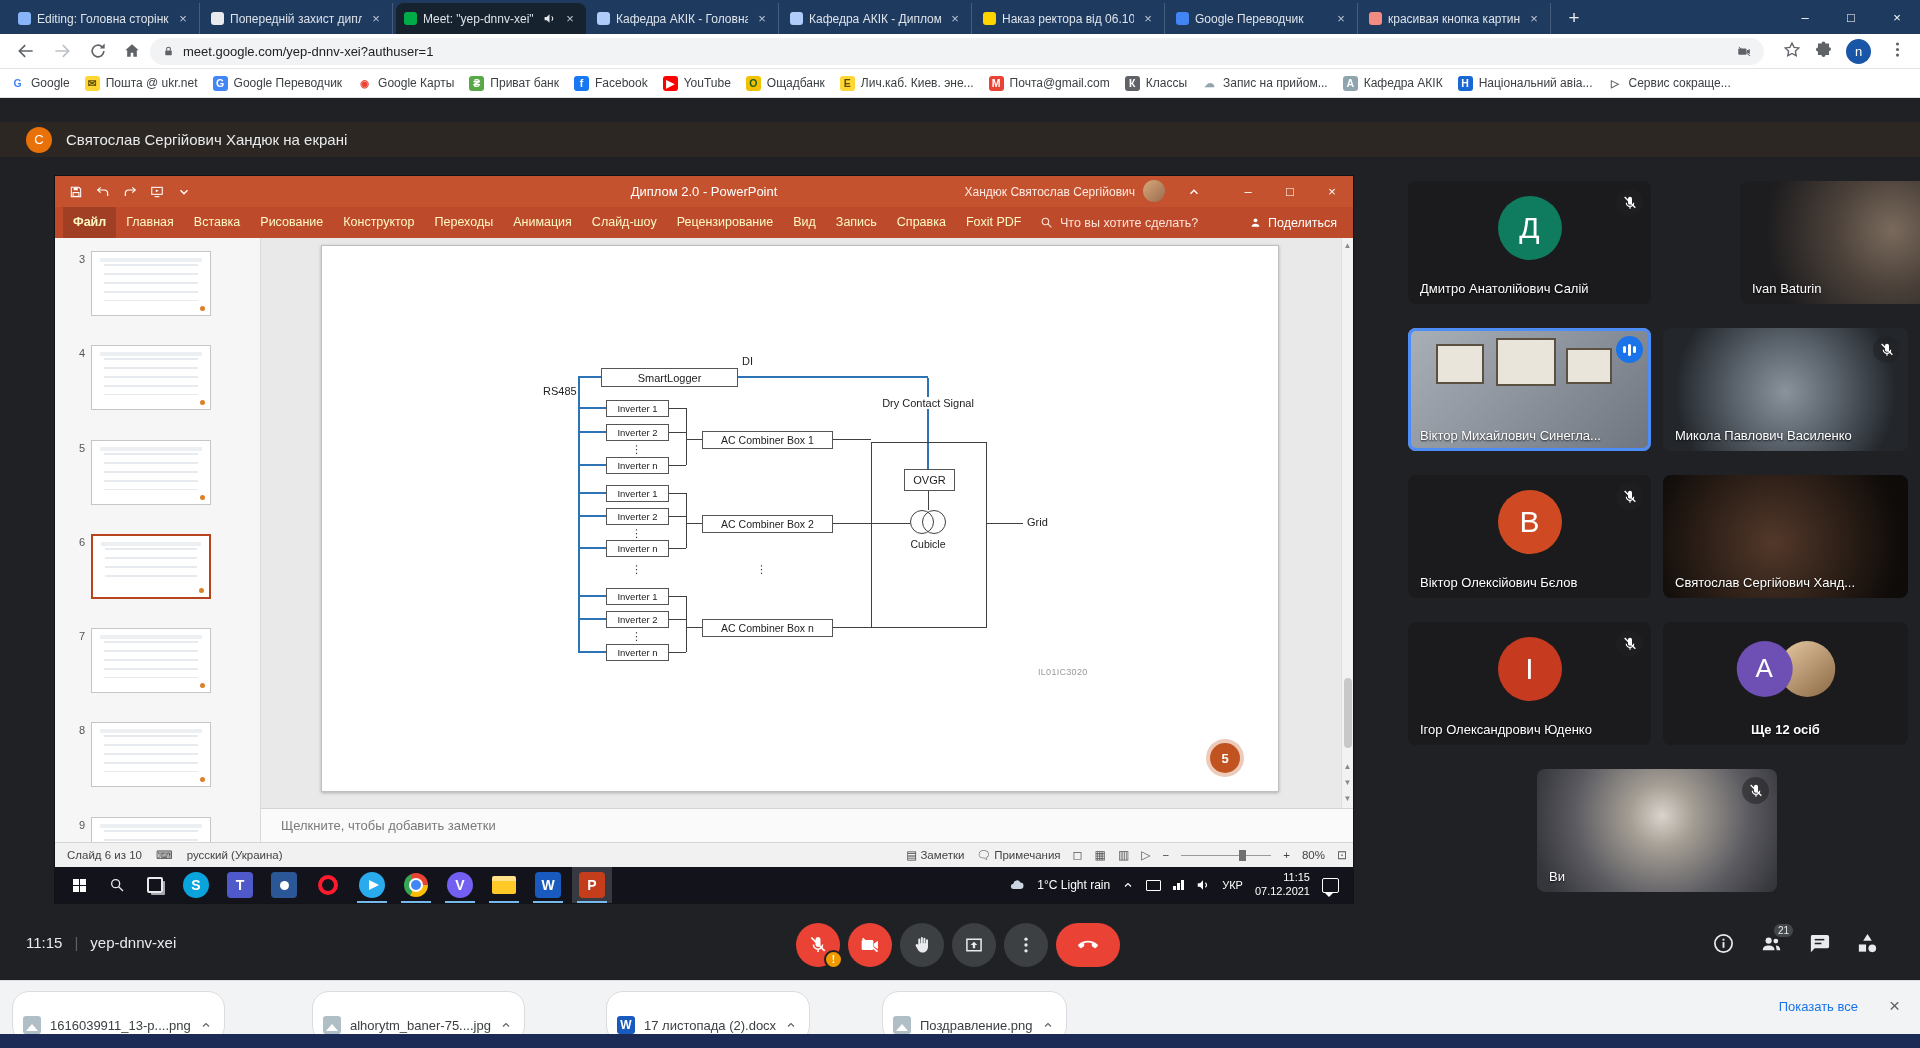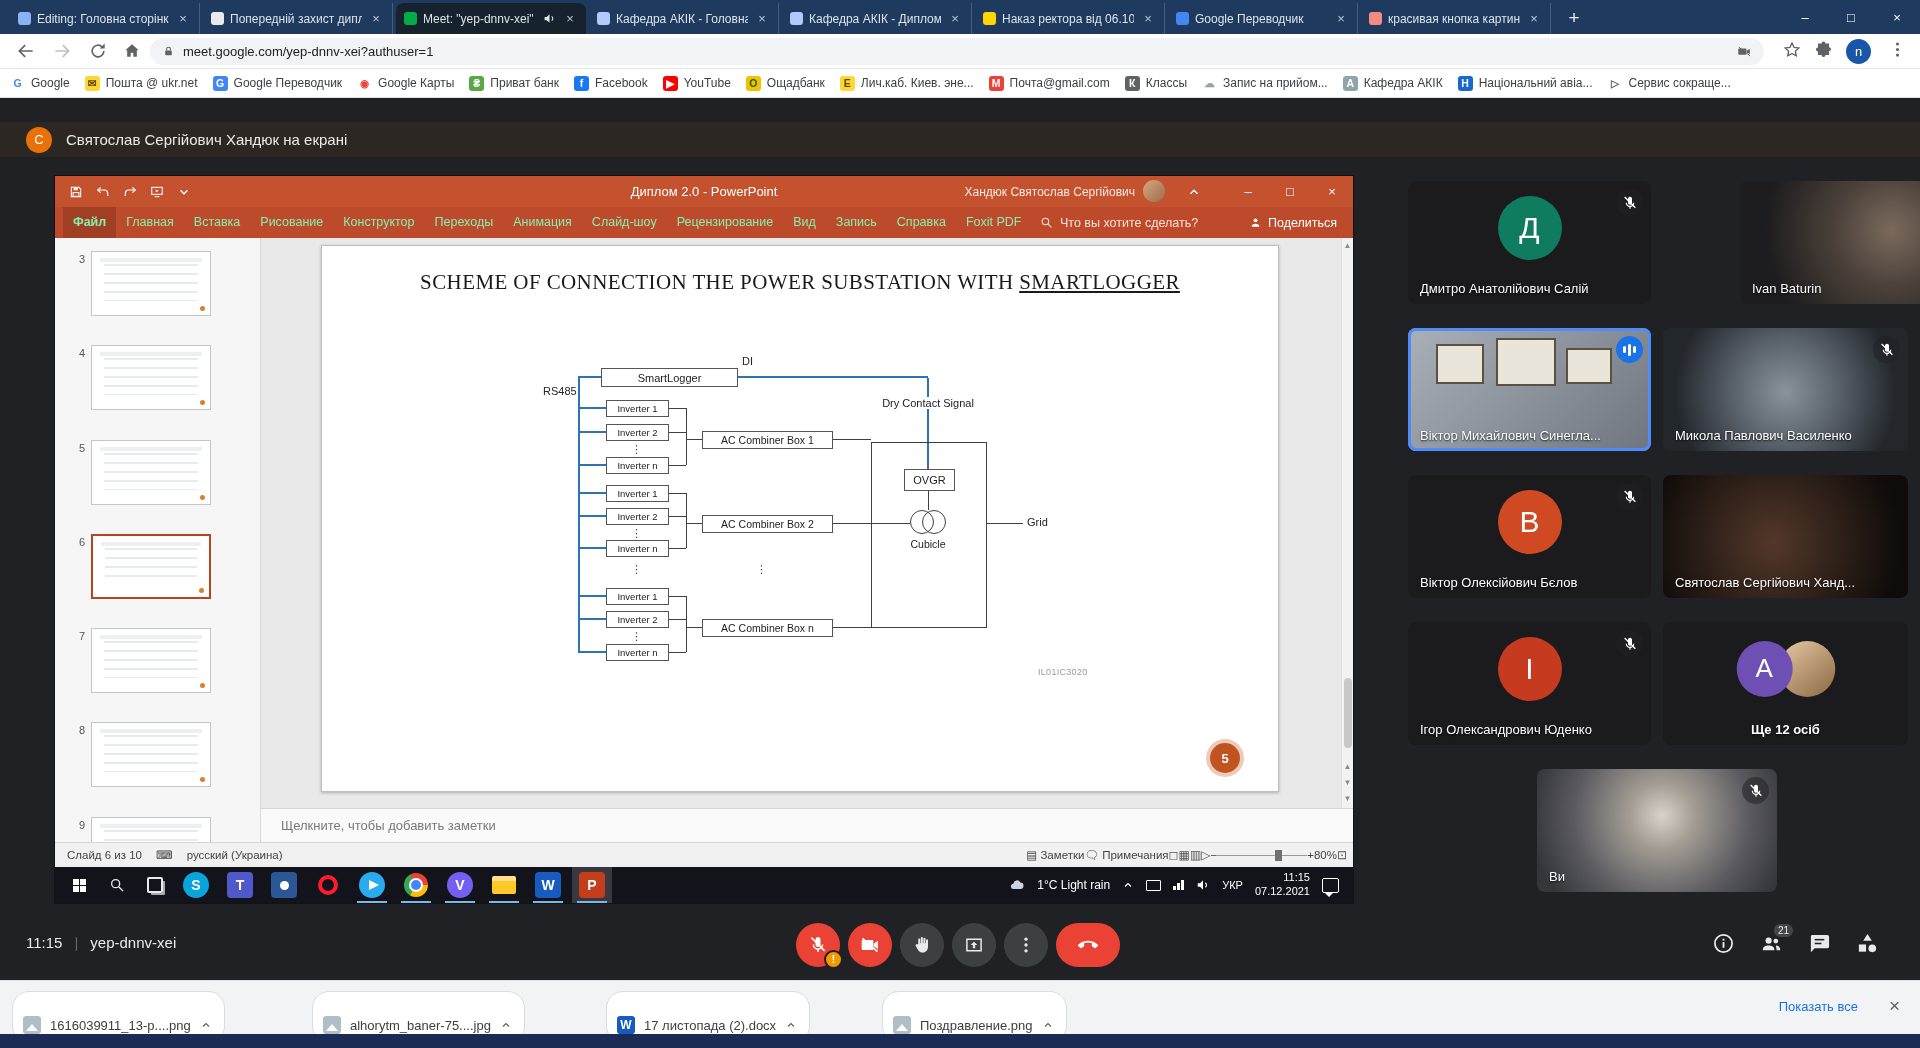--- a/index.html
+++ b/index.html
@@ -50,21 +50,21 @@
   #ppt{position:absolute;left:55px;top:176px;width:1298px;height:727px;background:#e9e9e9;box-shadow:0 0 0 1px rgba(0,0,0,.45);}
   .p-title{position:absolute;left:0;top:0;width:100%;height:31px;background:#c5522f;display:flex;align-items:center;box-sizing:border-box;padding-left:14px;}
   .qat{display:flex;align-items:center;gap:13px;color:#fff;}
   .qat svg{width:14px;height:14px;}
   .p-doc{position:absolute;left:50%;transform:translateX(-50%);color:#fff;font-size:13px;white-space:nowrap;}
   .p-acct{position:absolute;right:218px;color:#ffe9e0;font-size:12px;white-space:nowrap;}
   .p-av{position:absolute;right:188px;width:22px;height:22px;top:4px;border-radius:50%;background:linear-gradient(135deg,#d7a97a,#9a6b4f);}
   .p-disp{position:absolute;right:152px;top:9px;width:14px;height:14px;color:#fff;}
   .p-btn{position:absolute;top:0;width:42px;height:31px;display:flex;align-items:center;justify-content:center;color:#fff;font-size:13px;}
   .p-ribbon{position:absolute;left:0;top:31px;width:100%;height:31px;background:#bc4a2b;display:flex;align-items:center;padding-left:8px;box-sizing:border-box;}
-  .rtab{color:#86efac;font-size:12.5px;padding:0 10px;line-height:31px;white-space:nowrap;}
+  .rtab{color:#fef9c3;font-size:12.5px;padding:0 10px;line-height:31px;white-space:nowrap;}
   .rtab.file{background:rgba(0,0,0,.14);font-weight:bold;}
   .tellme{position:absolute;left:985px;display:flex;align-items:center;gap:7px;color:#ffe3d8;font-size:12.5px;white-space:nowrap;}
   .tellme svg{width:13px;height:13px;}
   .p-share{position:absolute;right:16px;display:flex;align-items:center;gap:6px;color:#fff;font-size:12.5px;}
   .p-share svg{width:13px;height:13px;}
 
   .p-thumbs{position:absolute;left:0;top:62px;width:206px;height:604px;background:#f6f6f6;border-right:1px solid #d9d9d9;box-sizing:border-box;overflow:hidden;}
   .th{position:absolute;left:14px;display:flex;gap:6px;}
   .thn{width:16px;font-size:11px;color:#555;text-align:right;padding-top:2px;}
   .thp{position:relative;width:120px;height:65px;background:#fff;border:1px solid #c6c6c6;box-sizing:border-box;}
@@ -94,21 +94,21 @@
   .p-vsb{position:absolute;left:1286px;top:62px;width:12px;height:570px;background:#f2f2f2;border-left:1px solid #e0e0e0;box-sizing:border-box;}
   .p-vsb i{position:absolute;left:0;width:100%;text-align:center;font-style:normal;font-size:8px;color:#8a8a8a;}
   .vthumb{position:absolute;left:2px;width:8px;top:440px;height:70px;background:#c8c8c8;border-radius:4px;}
 
   .p-notes{position:absolute;left:206px;top:632px;width:1092px;height:34px;background:#fafafa;border-top:1px solid #d5d5d5;box-sizing:border-box;display:flex;align-items:center;padding-left:20px;}
   .p-notes span{color:#7a7a7a;font-size:13px;}
 
   .p-status{position:absolute;left:0;top:666px;width:1298px;height:25px;background:#f1f1f1;border-top:1px solid #d5d5d5;
             box-sizing:border-box;display:flex;align-items:center;font-size:11.5px;color:#444;}
   .st-l{display:flex;align-items:center;gap:14px;padding-left:12px;}
-  .st-r{position:absolute;right:6px;display:flex;align-items:center;gap:0;}
+  .st-r{position:absolute;right:6px;display:flex;align-items:center;gap:12px;}
   .st-r .vic{font-size:12px;color:#555;}
   .zoomtrack{width:90px;height:1px;background:#9a9a9a;position:relative;}
   .zoomtrack b{position:absolute;left:58px;top:-5px;width:7px;height:11px;background:#707070;}
 
   .p-task{position:absolute;left:0;top:691px;width:1298px;height:36px;background:#13131c;display:flex;align-items:center;}
   .t-l{display:flex;align-items:center;gap:4px;padding-left:8px;}
   .winlogo{display:grid;grid-template-columns:6px 6px;grid-template-rows:6px 6px;gap:1px;margin:0 10px;}
   .winlogo i{background:#fff;}
   .tbtn{width:34px;height:36px;display:flex;align-items:center;justify-content:center;color:#e8eaed;}
   .tview{width:12px;height:12px;border:2px solid #e8eaed;border-radius:2px;box-shadow:3px 3px 0 -1px rgba(232,234,237,.7);}
@@ -558,21 +558,20 @@
       <div class="th" style="top:579px">
           <span class="thn">9</span>
           <div class="thp">
             <i class="skl"></i>
           </div>
         </div>
     </div>
 
     <div class="p-main">
       <div class="slide">
-        <div class="s-title"><span>SCHEME OF CONNECTION THE POWER SUBSTATION WITH</span> <span class="u">SMARTLOGGER</span></div>
 
         <div>
           <i class="bl" style="left:256px;top:130px;width:2px;height:277px"></i>
           <i class="bl" style="left:258px;top:130px;width:21px;height:2px"></i>
           <i class="bl" style="left:416px;top:130px;width:190px;height:2px"></i>
           <i class="bl" style="left:605px;top:132px;width:2px;height:91px"></i>
           <i class="bl" style="left:258px;top:161px;width:26px;height:2px"></i>
           <i class="bl" style="left:258px;top:185px;width:26px;height:2px"></i>
           <i class="bl" style="left:258px;top:218px;width:26px;height:2px"></i>
           <i class="bl" style="left:258px;top:246px;width:26px;height:2px"></i>

